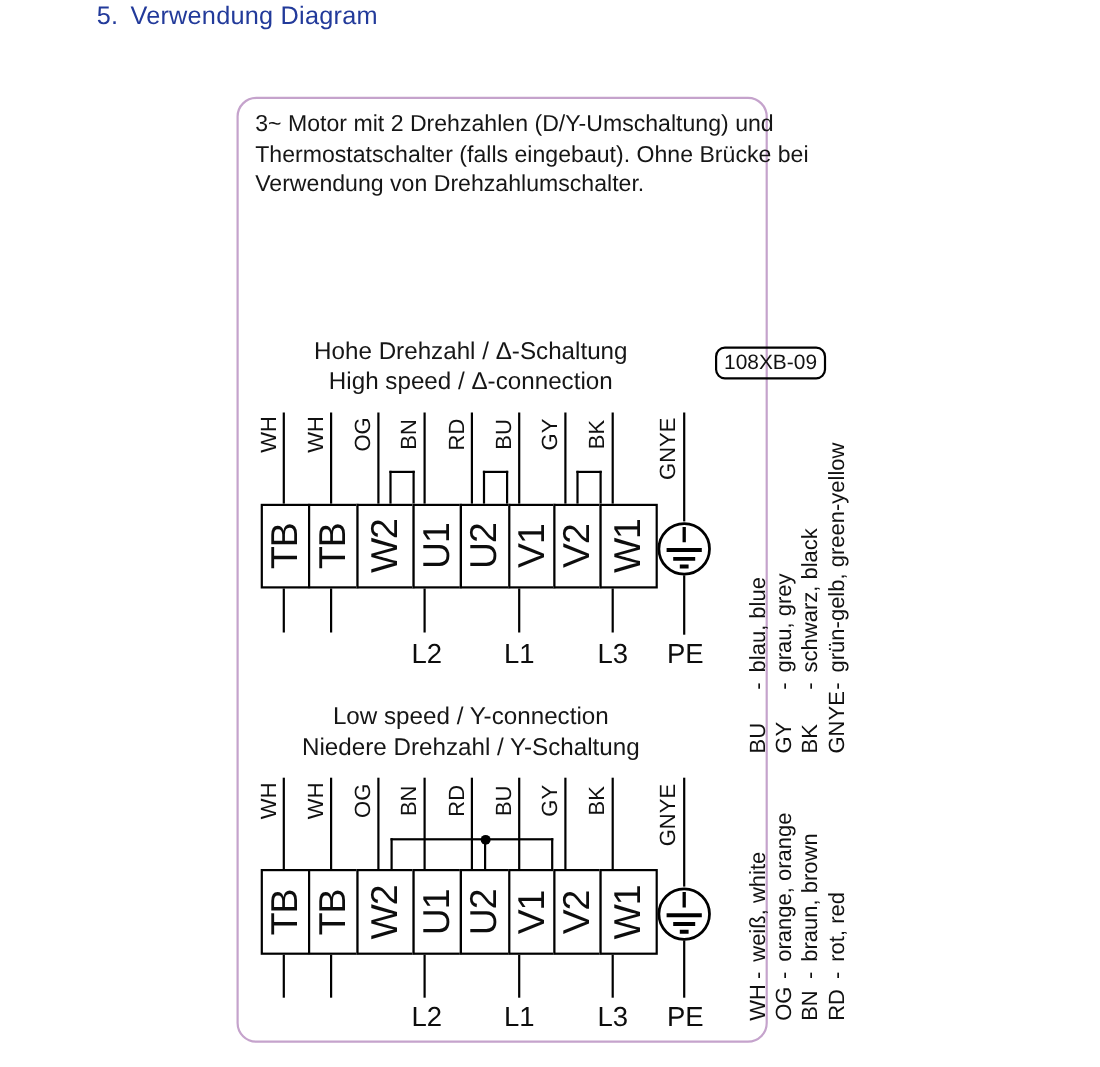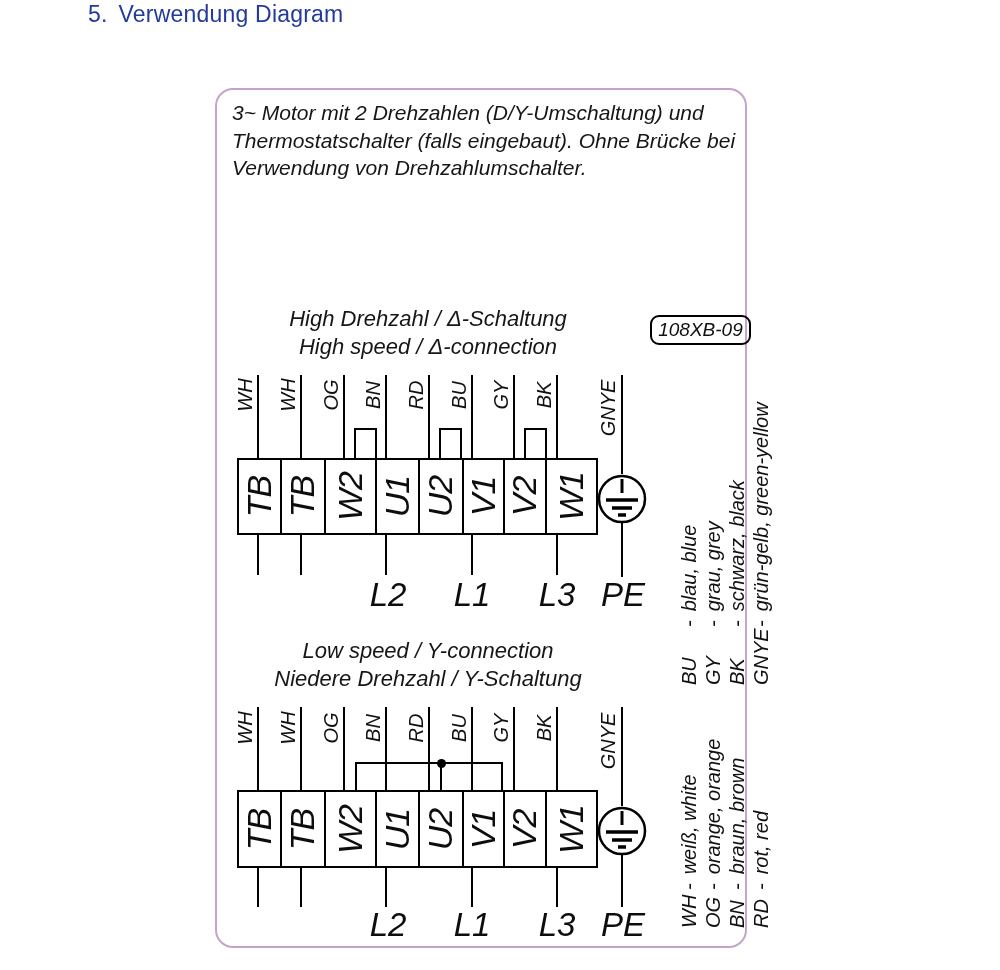--- a/index.html
+++ b/index.html
@@ -12,22 +12,22 @@
   body{
     width:1000px;height:970px;position:relative;overflow:hidden;
     font-family:"Liberation Sans","DejaVu Sans",sans-serif;color:#111;
   }
   .page-title{
     position:absolute;left:88px;top:1px;font-size:23px;color:var(--title);
     letter-spacing:0.2px;
   }
   .page-title .num{margin-right:11px;}
   .panel{
-    position:absolute;left:215px;top:88px;width:532px;height:860px;
-    border:2px solid var(--panel-border);border-radius:18px;background:#fff;font-style:italic;
+    position:absolute;left:215px;top:88px;width:483px;height:860px;
+    border:2px solid var(--panel-border);border-radius:18px;background:#fff;
   }
   .note{
     position:absolute;left:15px;width:550px;font-size:21px;line-height:27.5px;color:#161616;
   }
   .note.de{top:9px;}
   .note.en{top:101px;}
   .dia-head{
     position:absolute;left:0;width:422px;text-align:center;
     font-size:22px;line-height:28px;color:#161616;
   }
@@ -50,21 +50,21 @@
   .term-row .cell{
     flex:1;border:2px solid var(--line);margin-left:-2px;background:#fff;
     display:flex;align-items:center;justify-content:center;
   }
   .term-row .cell:first-child{margin-left:0;}
   .term-row .cell span{
     transform:rotate(-90deg);font-size:34px;letter-spacing:-1px;white-space:nowrap;color:#0d0d0d;
   }
   .earth{position:absolute;left:380px;width:50px;height:50px;}
   .mains-label{
-    position:absolute;transform:translate(-50%,-50%);font-size:33px;letter-spacing:0;color:#0d0d0d;white-space:nowrap;
+    position:absolute;transform:translate(-50%,-50%);font-size:25px;letter-spacing:0;color:#0d0d0d;white-space:nowrap;
   }
   .legend{
     position:absolute;transform:rotate(-90deg);font-size:20px;line-height:24px;
     white-space:nowrap;color:#111;
   }
   .legend .row{height:24px;}
   .legend .abbr{display:inline-block;}
   .legend .sep{display:inline-block;margin-right:9px;}
   .legend.upper{left:358px;top:397px;width:300px;height:96px;}
   .legend.upper .abbr{width:58px;}
@@ -76,21 +76,21 @@
 
 <div class="page-title">
   <span class="num">5.</span><span>Verwendung Diagram</span>
 </div>
 
 <div class="panel">
 
   <p class="note de">3~ Motor mit 2 Drehzahlen (D/Y-Umschaltung) und Thermostatschalter (falls eingebaut). Ohne Brücke bei Verwendung von Drehzahlumschalter.</p>
 
   <div class="dia-head" style="top:215px">
-    <div>High Drehzahl / Δ-Schaltung</div>
+    <div>Hohe Drehzahl / Δ-Schaltung</div>
     <div>High speed / Δ-connection</div>
   </div>
   <div class="ref-badge">108XB-09</div>
 
   <span class="wire-label" style="left:28px;top:305px">WH</span>
   <span class="wire-label" style="left:71px;top:305px">WH</span>
   <span class="wire-label" style="left:114px;top:305px">OG</span>
   <span class="wire-label" style="left:156px;top:305px">BN</span>
   <span class="wire-label" style="left:199px;top:305px">RD</span>
   <span class="wire-label" style="left:242px;top:305px">BU</span>

